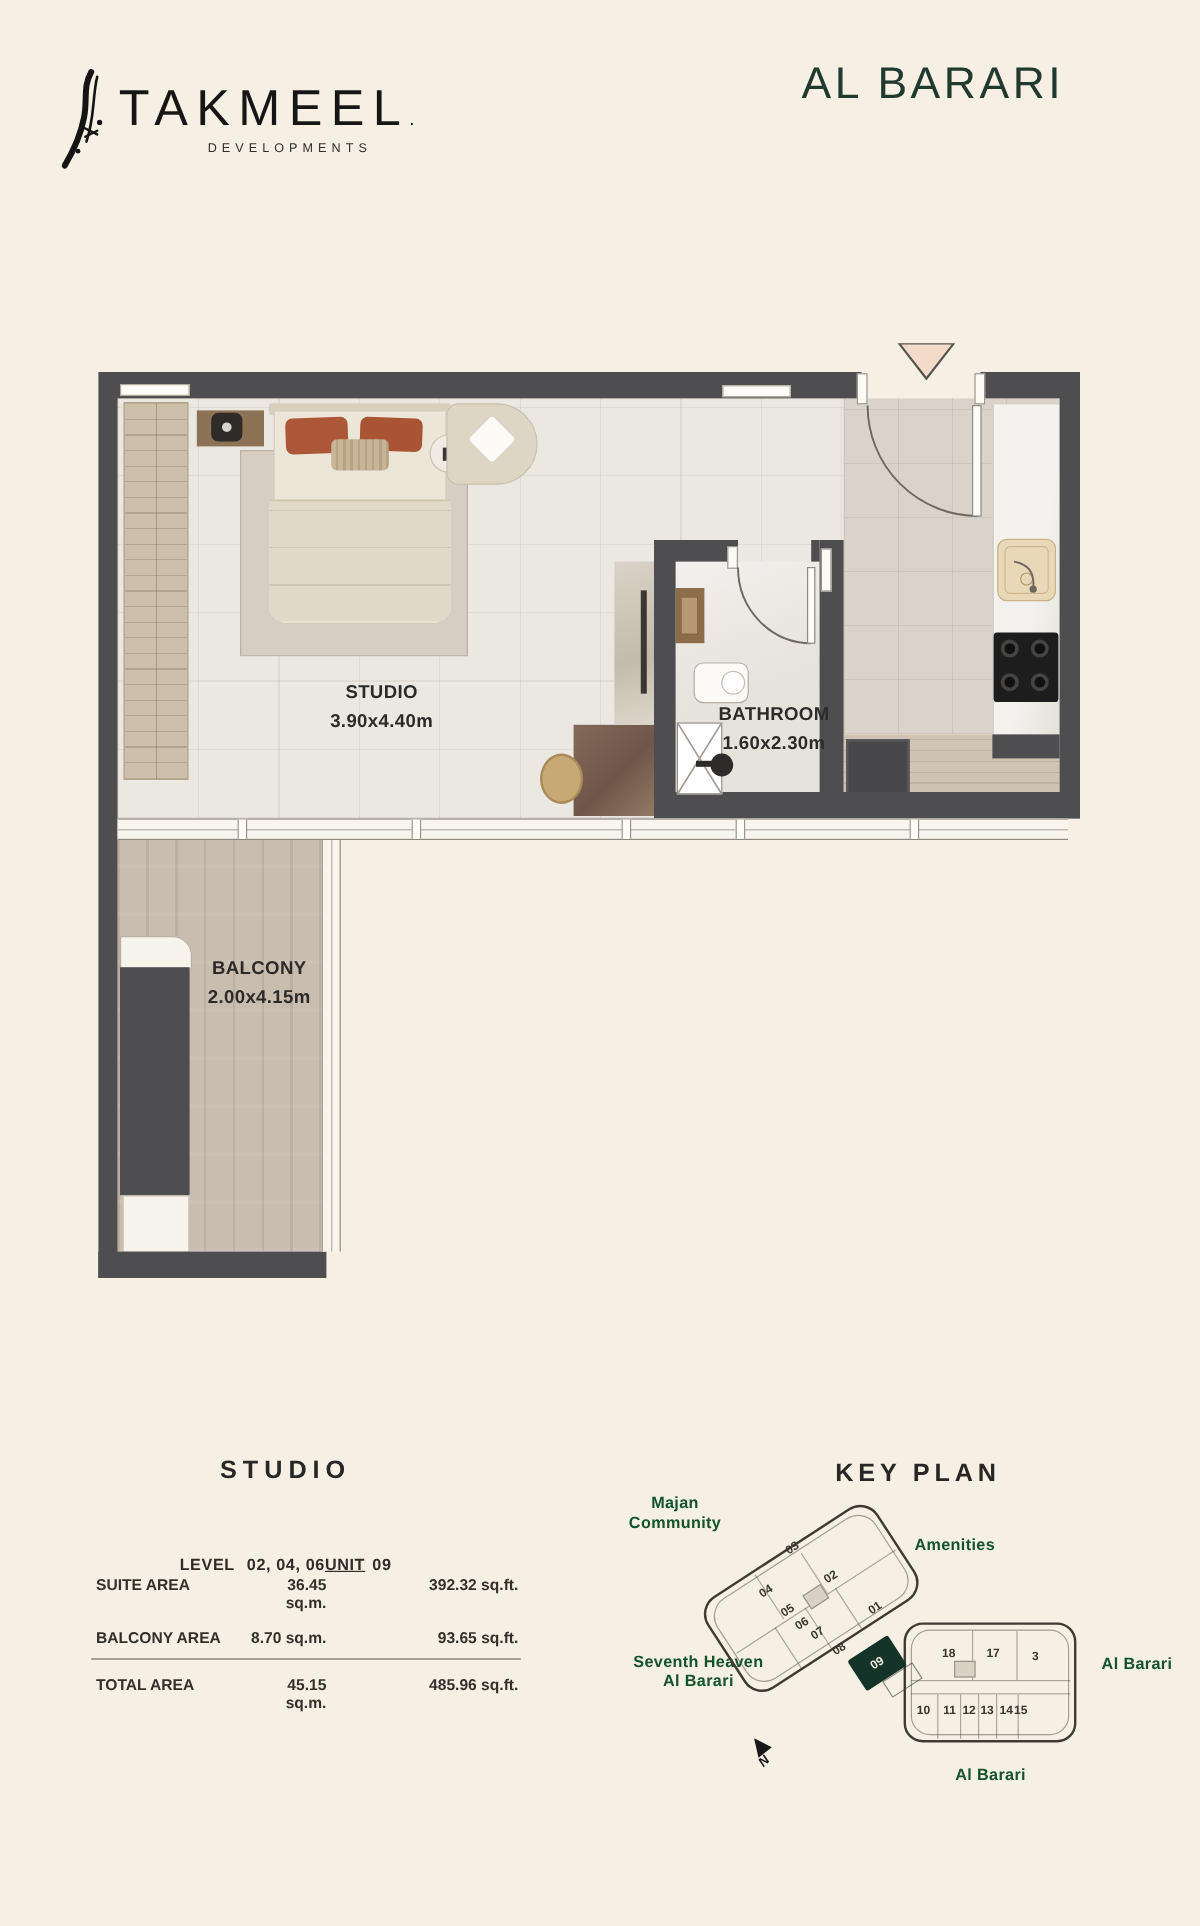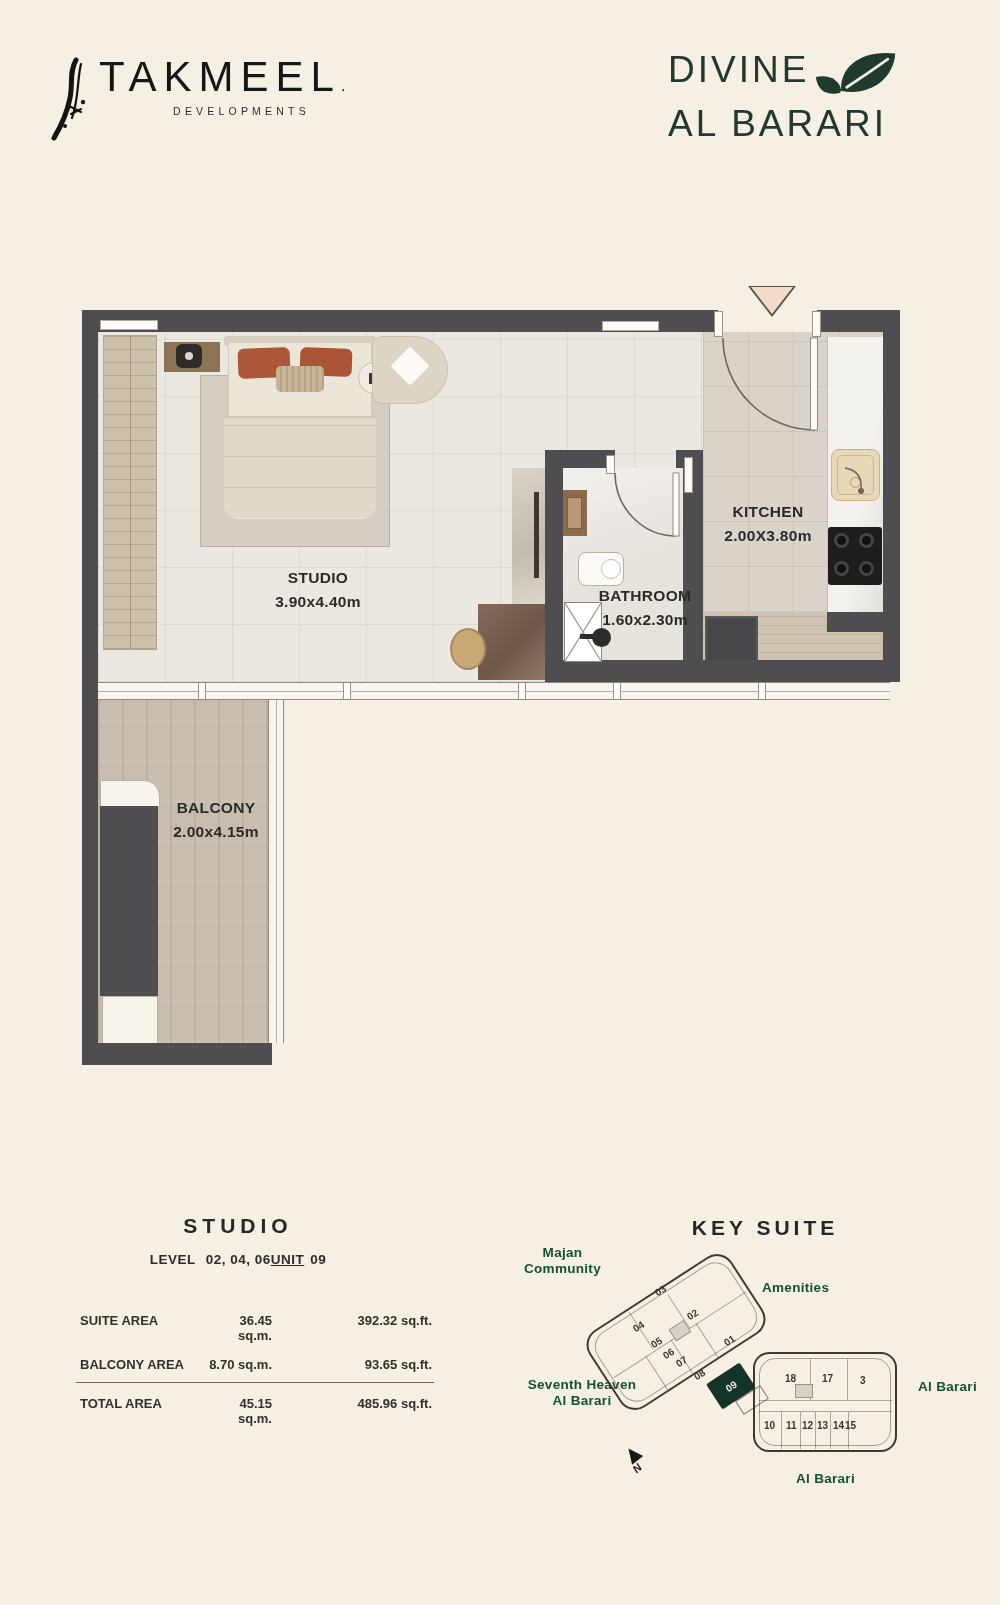--- a/index.html
+++ b/index.html
@@ -1,19 +1,19 @@
 <!DOCTYPE html>
 <html><head>
 <meta charset="utf-8">
 <style>
   html,body{margin:0;padding:0;background:#e8e4d8;}
   .page{position:relative;width:1000px;height:1605px;background:#f5f0e3;font-family:"Liberation Sans",sans-serif;overflow:hidden;margin:0 auto;}
   .ab{position:absolute;}
   
-  .brand{left:45px;top:56px;display:flex;gap:10px;align-items:flex-start;}
+  .brand{left:45px;top:56px;display:flex;gap:10px;align-items:center;}
   .brand-word{font-size:42px;letter-spacing:7px;color:#161616;line-height:1;white-space:nowrap;}
   .brand-dot{font-size:16px;vertical-align:baseline;}
   .brand-sub{font-size:10.5px;letter-spacing:4.2px;color:#2e2e2e;margin-top:7px;text-align:center;width:285px;}
   .project{left:668px;top:50px;width:272px;color:#21392f;}
   .project .l1{display:flex;align-items:flex-start;}
   .project span{font-size:37px;letter-spacing:3px;line-height:1.06;white-space:nowrap;}
   .page-title{left:325px;top:176px;width:300px;text-align:center;font-size:23px;font-weight:700;letter-spacing:2px;color:#2a2a2a;}
   
   .wall{position:absolute;background:#4e4e50;}
   .win{position:absolute;background:#fdfcf8;border:1px solid #b2ac9f;box-sizing:border-box;}
@@ -72,28 +72,20 @@
       <circle cx="38" cy="46" r="2.2" fill="#141414"></circle>
       <circle cx="20" cy="70" r="2" fill="#141414"></circle>
     </svg>
     <div>
       <div><span class="brand-word">TAKMEEL</span><span class="brand-word brand-dot">.</span></div>
       <div class="brand-sub">DEVELOPMENTS</div>
     </div>
   </div>
 
   <div class="ab project">
-    <div class="l1">
-      <span>DIVINE</span>
-      <svg width="88" height="56" viewBox="0 0 90 60" style="margin-left:4px;margin-top:-2px;">
-        <path d="M28 46 C 26 20 50 2 86 6 C 84 34 58 52 28 46 Z" fill="#1f3a2e"></path>
-        <path d="M34 42 C 48 33 64 22 78 12" stroke="#f5f0e3" stroke-width="3" fill="none" stroke-linecap="round"></path>
-        <path d="M27 48 C 12 52 2 44 1 31 C 15 28 26 34 28 45 Z" fill="#1f3a2e"></path>
-      </svg>
-    </div>
     <div><span>AL BARARI</span></div>
   </div>
 
 
   <div class="ab" style="left:0;top:0;width:1000px;height:1100px;">
 
     <div class="floor-studio" style="left:98px;top:332px;width:605px;height:350px;"></div>
     <div class="floor-kitchen" style="left:703px;top:332px;width:180px;height:280px;"></div>
     <div class="wood-h" style="left:703px;top:612px;width:180px;height:50px;"></div>
     <div class="floor-bath" style="left:563px;top:468px;width:120px;height:194px;"></div>
@@ -200,34 +192,30 @@
     </div>
 
     <div class="room-label" style="left:238px;top:566px;width:160px;">
       <div>STUDIO</div>
       <div>3.90x4.40m</div>
     </div>
     <div class="room-label" style="left:565px;top:584px;width:160px;">
       <div>BATHROOM</div>
       <div>1.60x2.30m</div>
     </div>
-    <div class="room-label" style="left:688px;top:500px;width:160px;">
-      <div>KITCHEN</div>
-      <div>2.00X3.80m</div>
-    </div>
     <div class="room-label" style="left:136px;top:796px;width:160px;">
       <div>BALCONY</div>
       <div>2.00x4.15m</div>
     </div>
   </div>
 
   <div class="big-head" style="left:78px;top:1214px;width:320px;">STUDIO</div>
   <div class="lvl-row" style="left:78px;top:1252px;width:320px;">
     <span>LEVEL</span>
-    <span style="margin-left:10px;">02, 04, 06</span>
+    <span style="margin-left:10px;margin-top:44px;">02, 04, 06</span>
     <span style="text-decoration:underline;">UNIT</span>
     <span style="margin-left:6px;">09</span>
   </div>
 
   <div class="area-table" style="left:80px;top:1306px;">
     <div class="area-row">
       <span class="a-label">SUITE AREA</span>
       <span class="a-sqm">36.45 sq.m.</span>
       <span class="a-sqft">392.32 sq.ft.</span>
     </div>
@@ -237,21 +225,21 @@
       <span class="a-sqft">93.65 sq.ft.</span>
     </div>
     <div class="a-div"></div>
     <div class="area-row">
       <span class="a-label">TOTAL AREA</span>
       <span class="a-sqm">45.15 sq.m.</span>
       <span class="a-sqft">485.96 sq.ft.</span>
     </div>
   </div>
 
-  <div class="big-head" style="left:645px;top:1216px;width:240px;letter-spacing:4px;">KEY SUITE</div>
+  <div class="big-head" style="left:645px;top:1216px;width:240px;letter-spacing:4px;">KEY PLAN</div>
 
   <div class="kp-label" style="left:500px;top:1245px;width:125px;text-align:center;">
     <div>Majan</div>
     <div>Community</div>
   </div>
   <div class="kp-label" style="left:762px;top:1280px;">Amenities</div>
   <div class="kp-label" style="left:512px;top:1377px;width:140px;text-align:center;">
     <div>Seventh Heaven</div>
     <div>Al Barari</div>
   </div>

